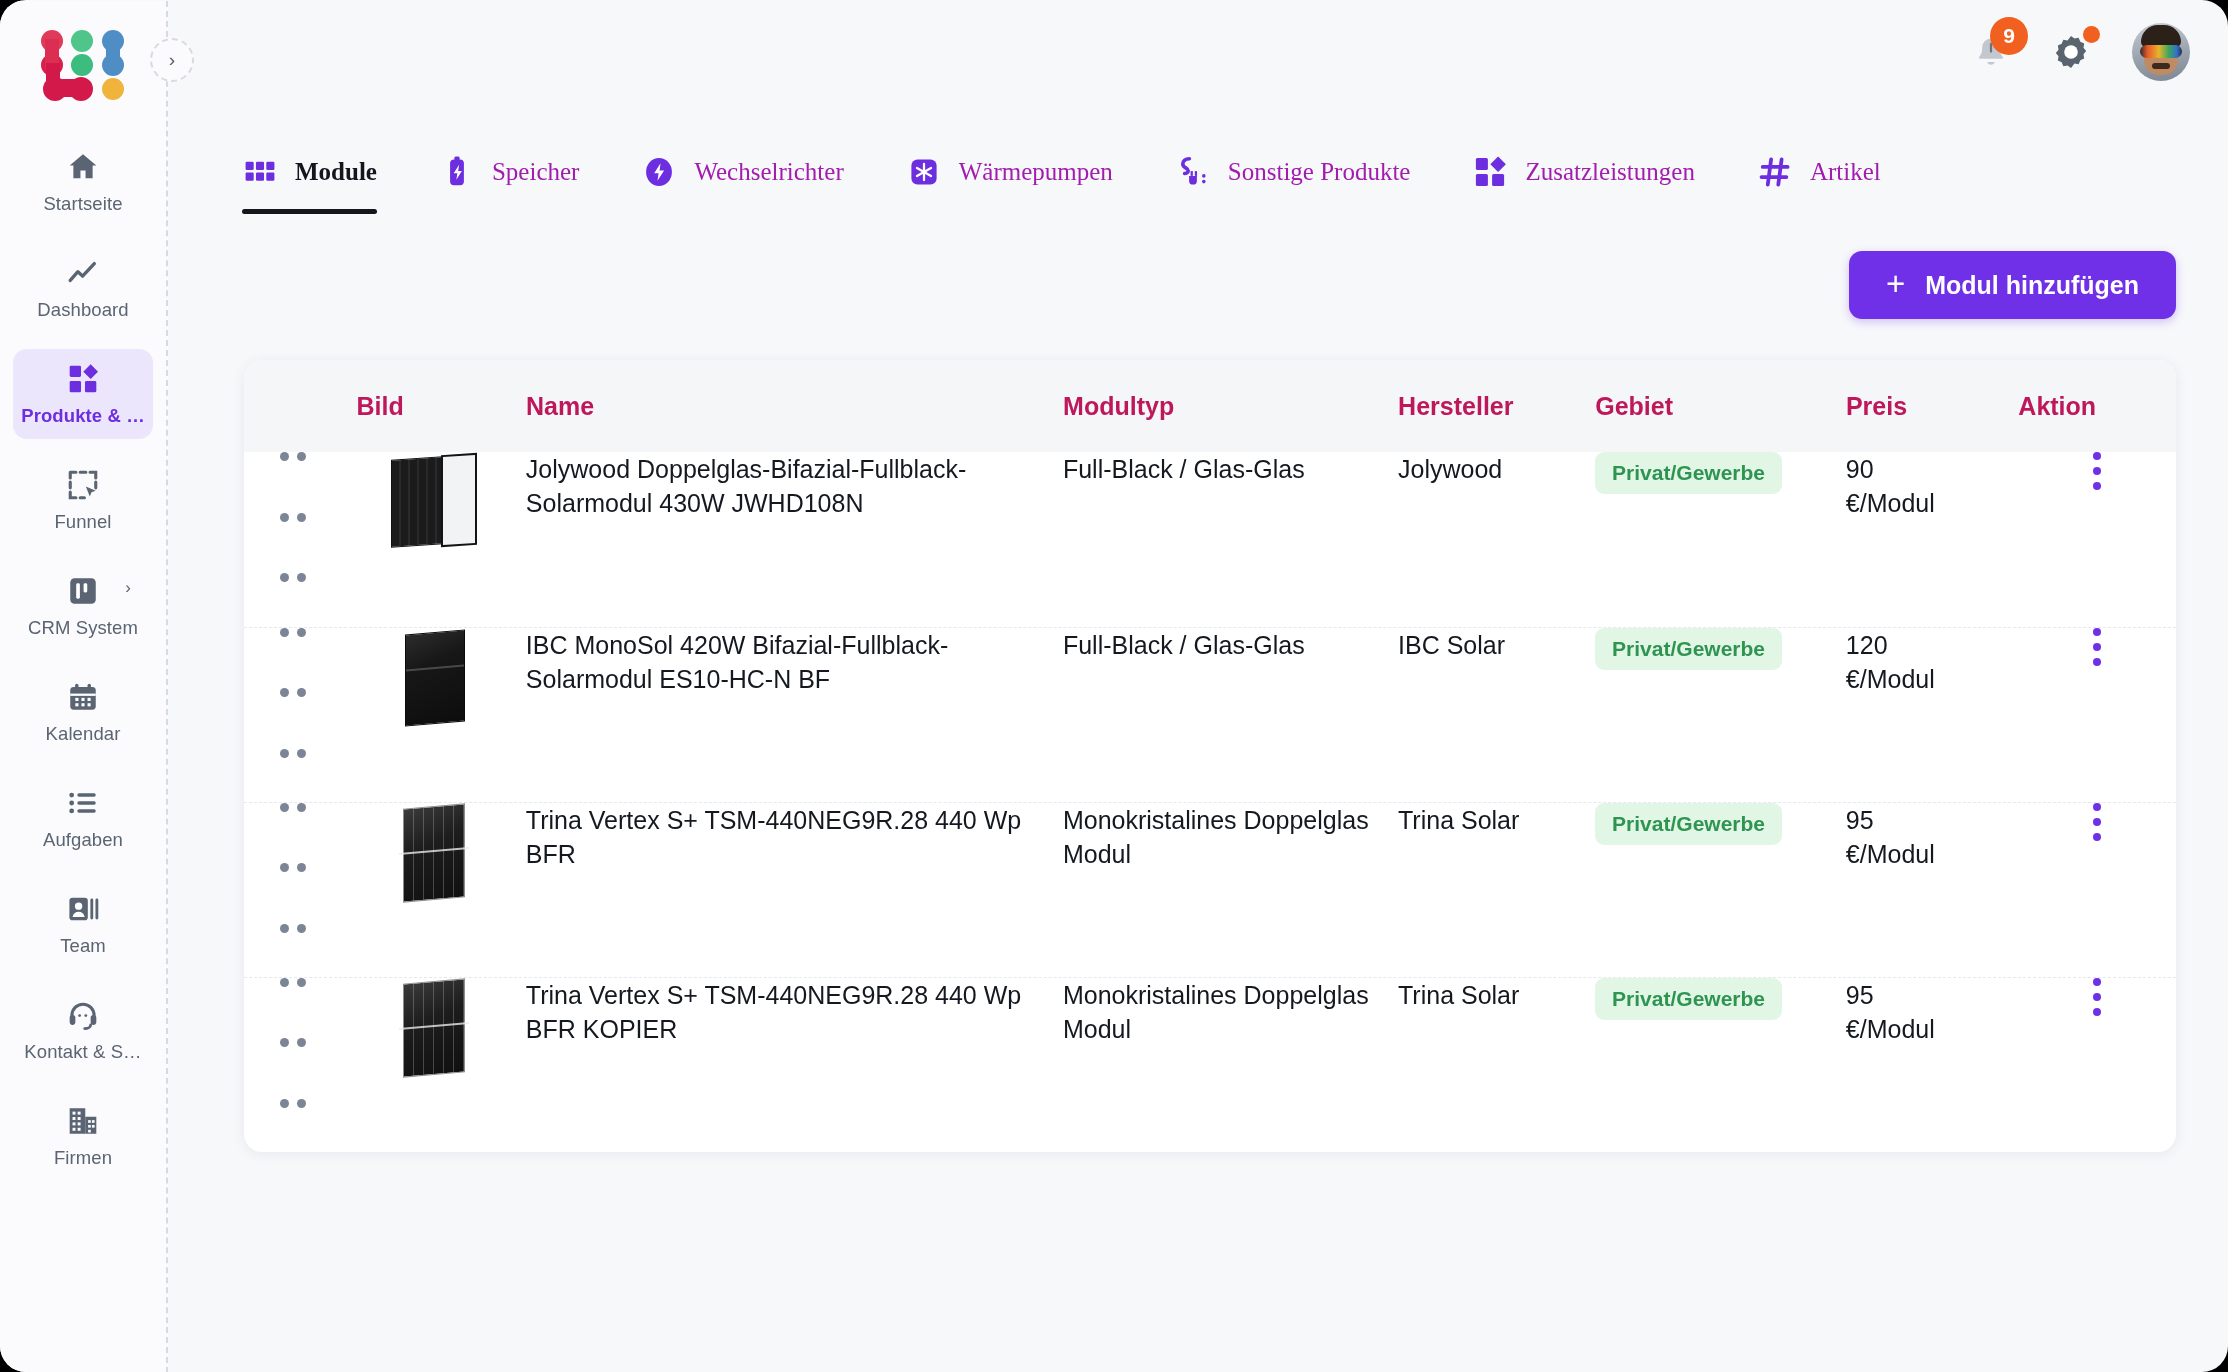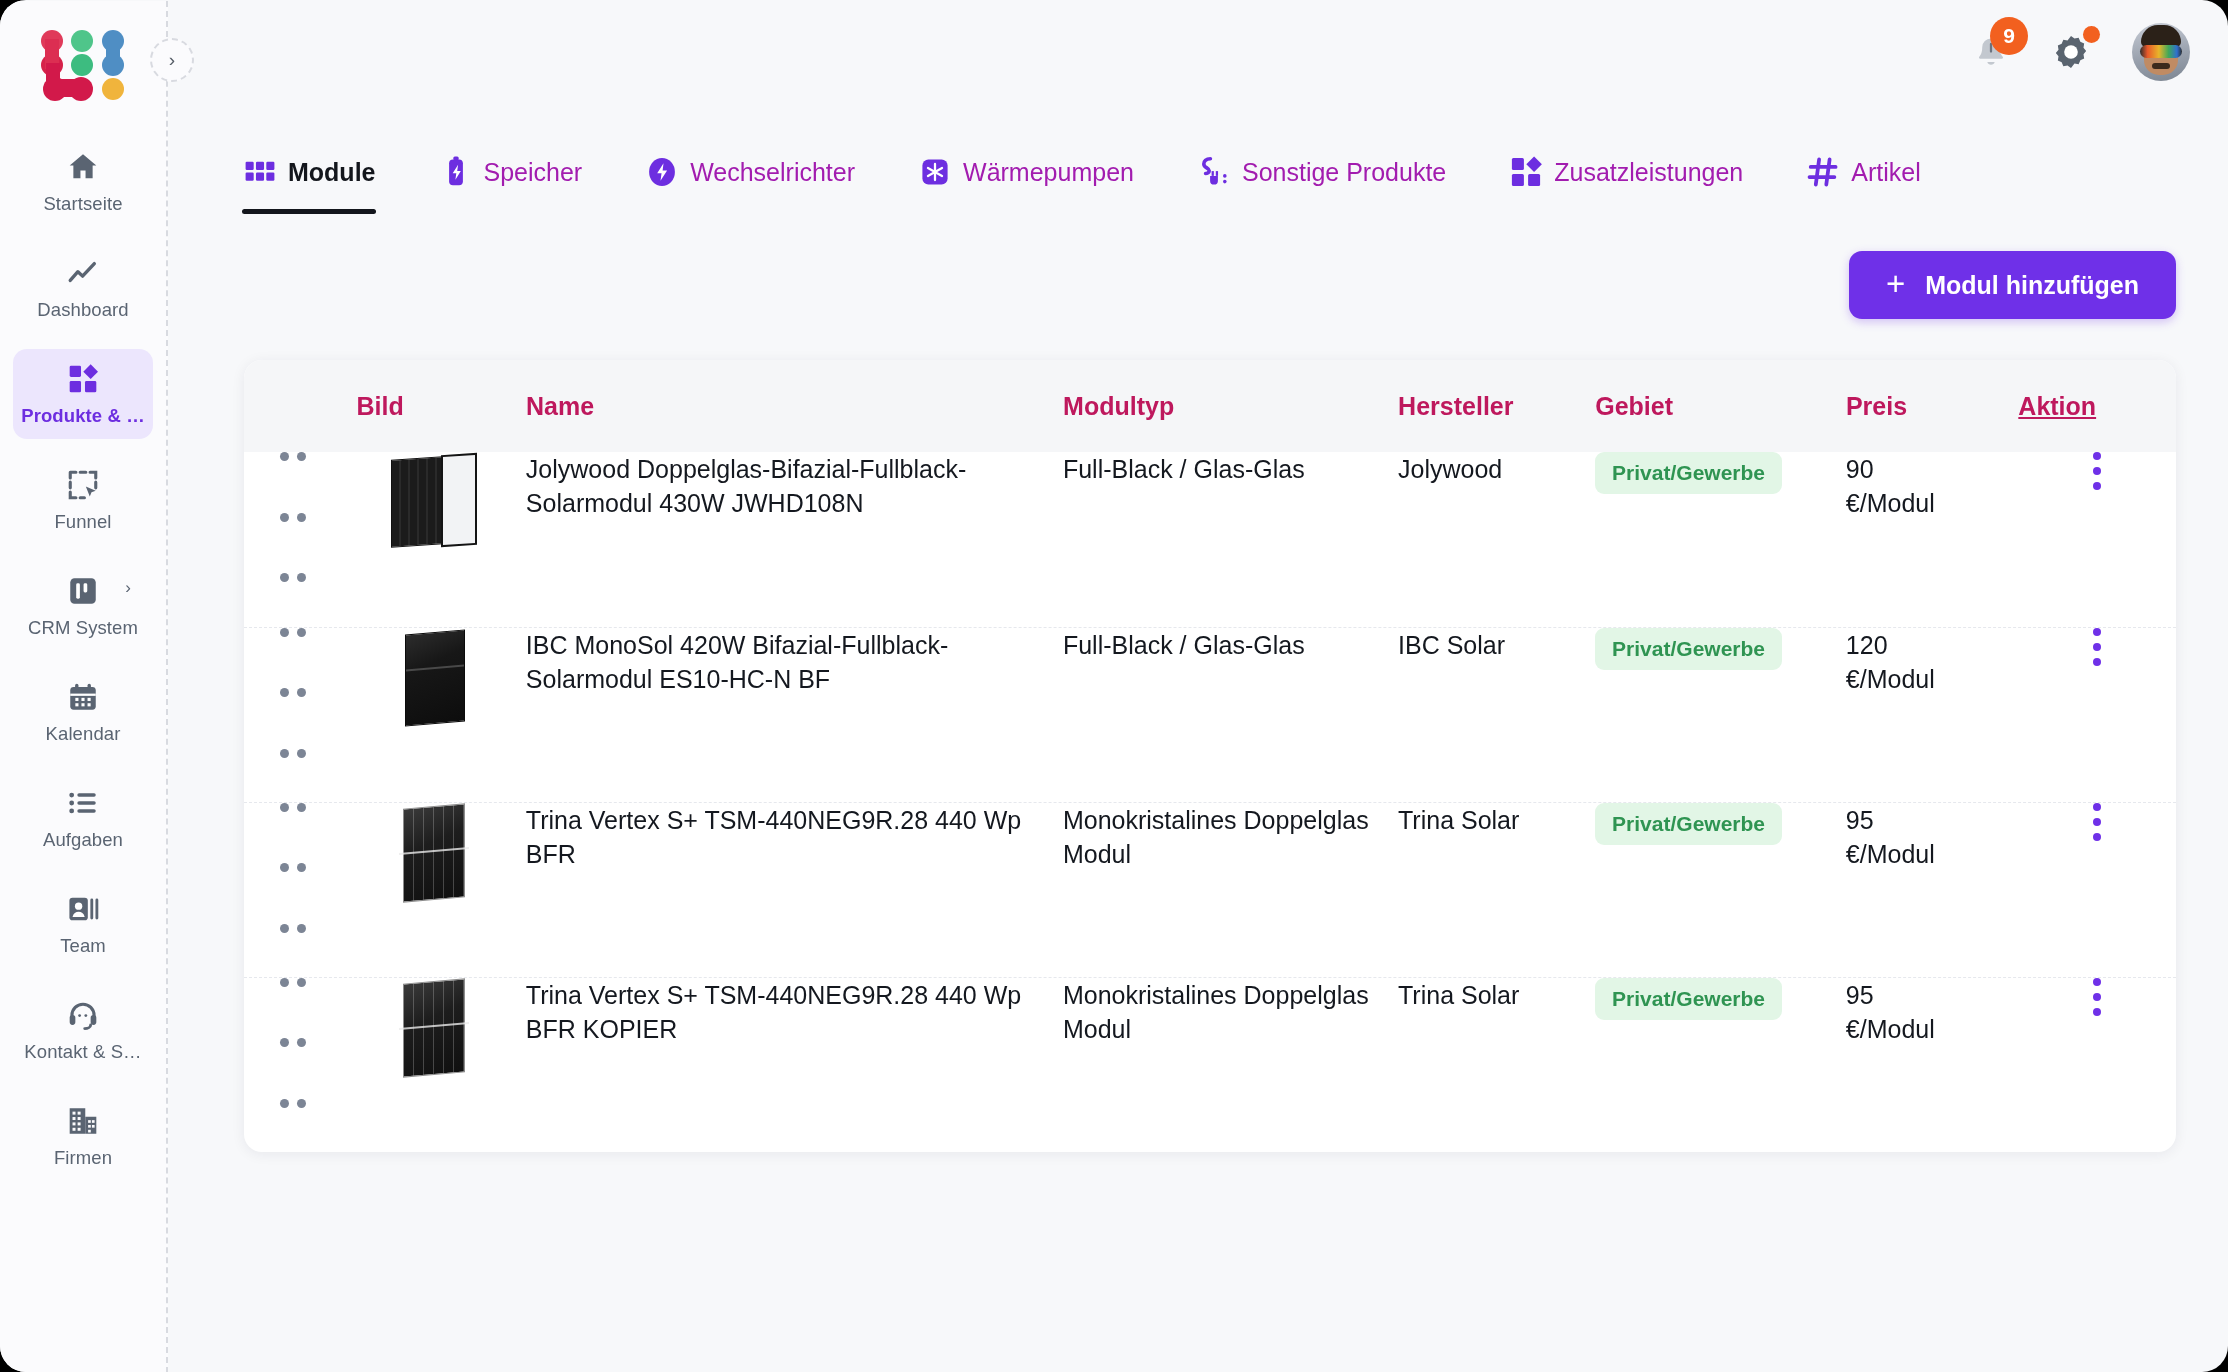--- a/index.html
+++ b/index.html
@@ -101,23 +101,24 @@
     border-radius:3px; background:#3b2a1d; }
 
   
   #tabs {
     position: absolute; left: 168px; top: 104px;
     width: 2060px; height: 136px;
     display: flex; align-items: center;
     padding-left: 74px;
   }
   .tab {
-    display: flex; align-items: center; gap: 10px;
+    display: flex; align-items: center; gap: 17px;
     height: 100%; margin-right: 62px; position: relative;
     white-space: nowrap;
+    font-family: Liberation Serif, serif;
   }
   .tab-label { font-size: 25px; color: #a21caf; }
   .tab.active .tab-label { color: #13161c; font-weight: 700; }
   .tab.active::after {
     content: ""; position: absolute; left: 0; bottom: 26px;
     width: 100%; height: 5px; background: #13161c; border-radius: 3px;
   }
   .tab-ico { width: 36px; height: 36px; display:flex; align-items:center; justify-content:center; color:#6d2ee0; }
 
   
@@ -161,21 +162,21 @@
   .row:first-of-type { border-top: none; }
 
   
   .c-grip  { width: 100px; display:flex; justify-content:center; }
   .c-bild  { width: 186px; display:flex; justify-content:center; }
   .c-name  { width: 545px; }
   .c-typ   { width: 340px; }
   .c-hers  { width: 200px; }
   .c-geb   { width: 226px; }
   .c-preis { width: 175px; margin-left: 28px; }
-  .c-akt   { width: 160px; display:flex; justify-content:center;text-decoration:underline; }
+  .c-akt   { width: 160px; display:flex; justify-content:center; }
 
   .thead .c-bild  { justify-content:flex-start; padding-left: 14px; }
   .thead .c-akt   { justify-content:flex-start; }
 
   .grip { display: grid; grid-template-columns: 9px 9px; gap: 7px 8px; }
   .grip i { width: 9px; height: 9px; border-radius: 50%; background: #7c8595; display:block; }
 
   .cell-text { font-size: 25px; color: #14181f; line-height: 1.36; }
   .cell-sub  { font-size: 25px; color: #14181f; line-height: 1.36; }
 

